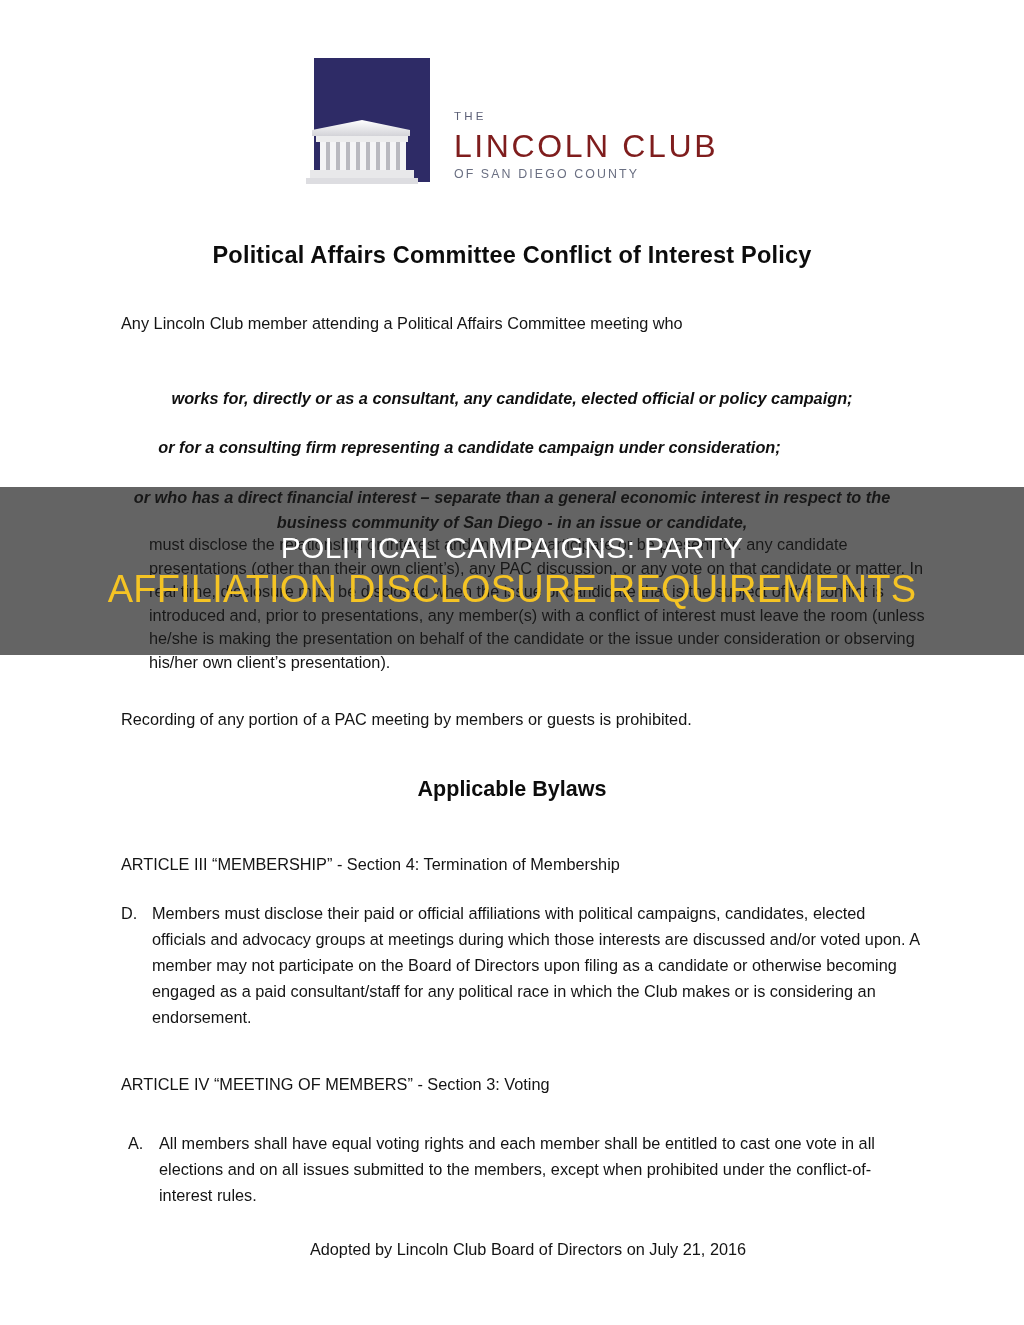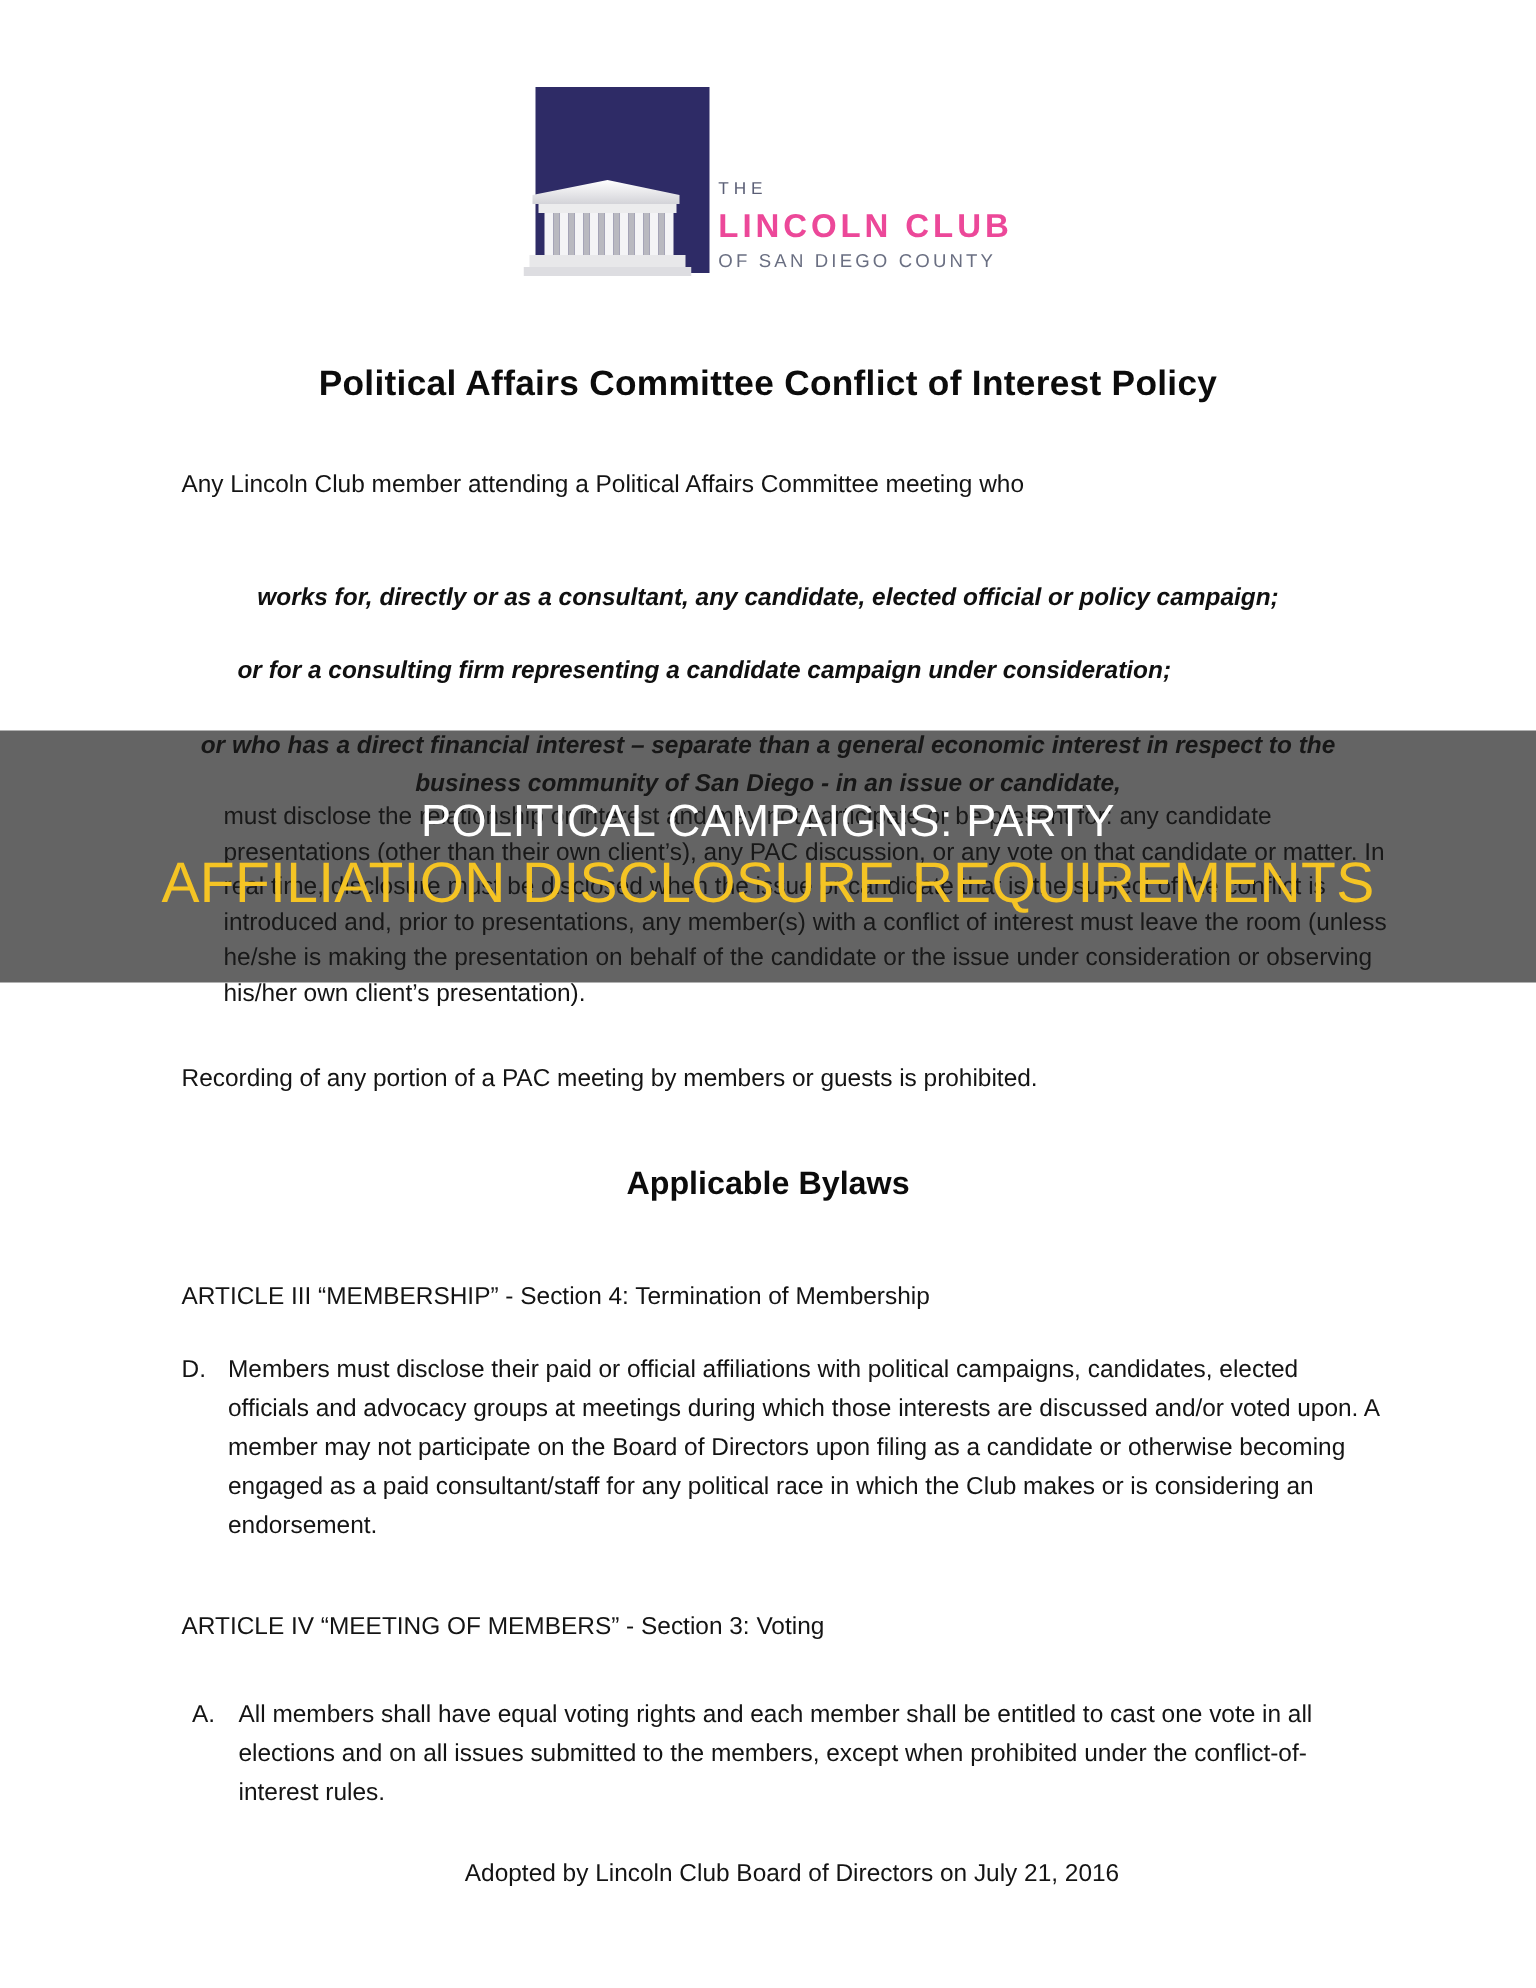--- a/index.html
+++ b/index.html
@@ -49,35 +49,35 @@
     background: #2e2b66;
   }
   .logo-temple {
     position: absolute;
     left: 0px;
     bottom: 2px;
     width: 112px;
     height: 74px;
   }
   .logo-words {
-    padding-left: 6px;
+    padding-left: 24px;
     padding-bottom: 6px;
     line-height: 1;
   }
   .logo-the {
     font-size: 11.5px;
     letter-spacing: 3.2px;
     color: #5b5f76;
     margin-bottom: 7px;
   }
   .logo-main {
-    font-size: 22px;
-    font-weight: bold;
+    font-size: 32px;
+    font-weight: normal;
     letter-spacing: 2.6px;
-    color: #ec4899;
+    color: #7f1d1d;
     margin-bottom: 6px;
   }
   .logo-sub {
     font-size: 12.4px;
     letter-spacing: 2.1px;
     color: #6a6f82;
   }
 
   
   .doc {

